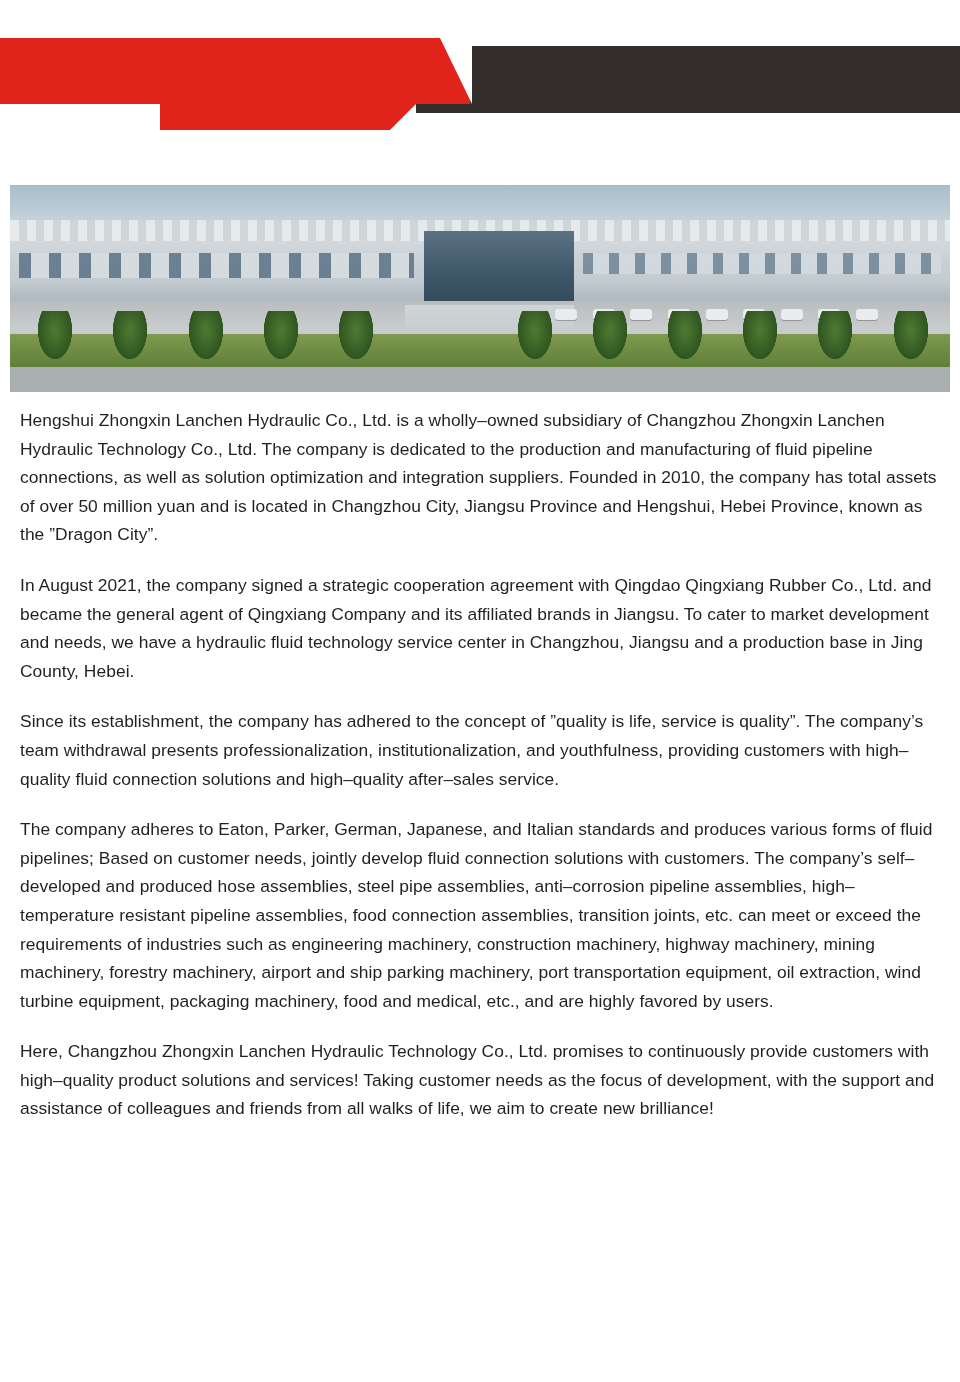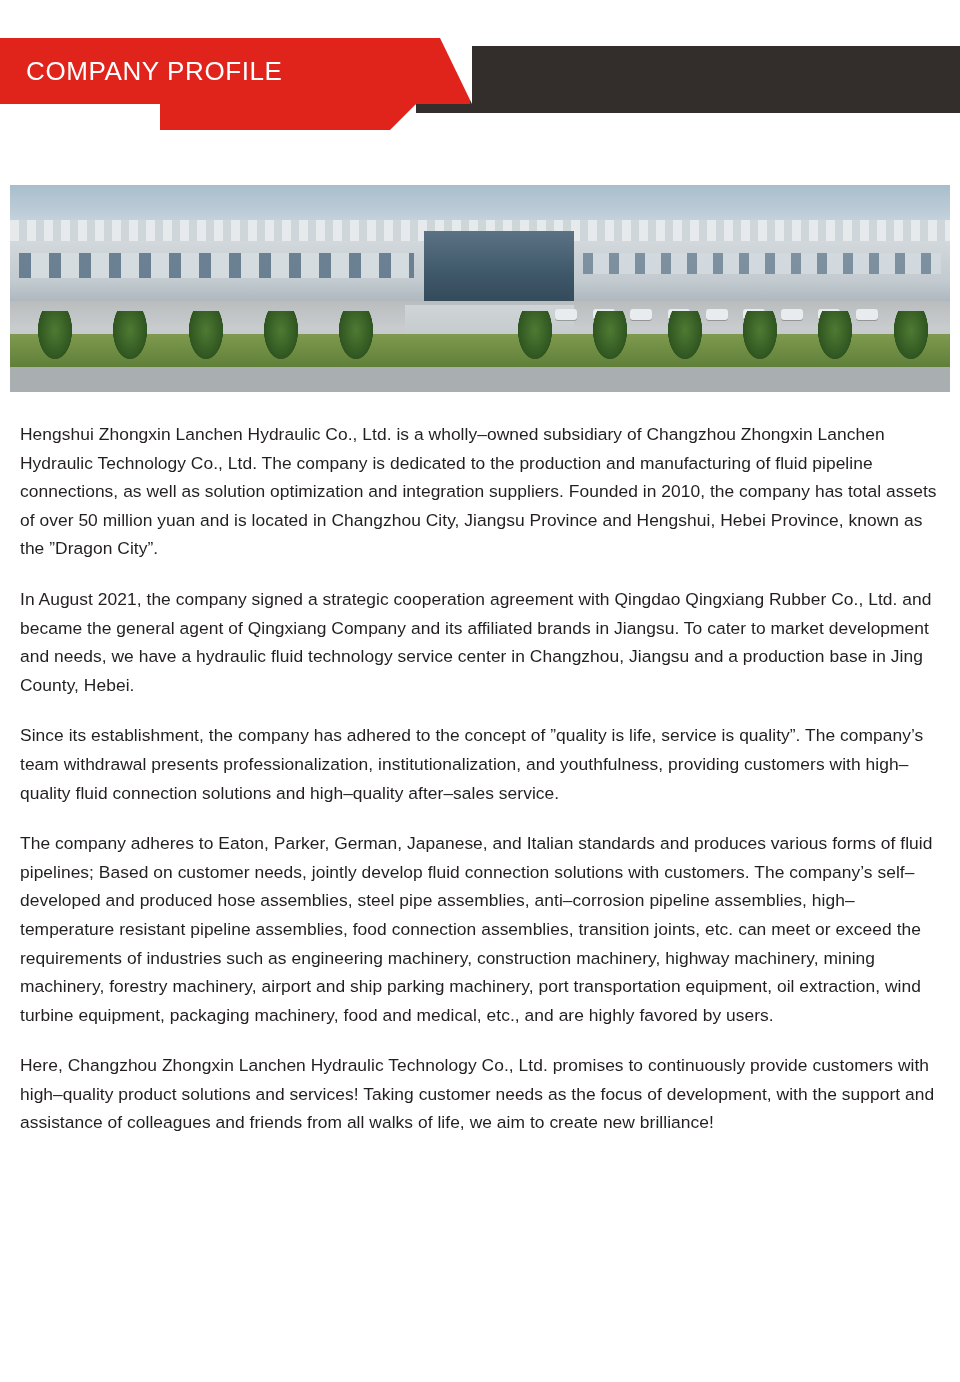--- a/index.html
+++ b/index.html
@@ -156,21 +156,21 @@
     box-shadow: 0 1px 0 rgba(0,0,0,0.25);
   }
   .plaza {
     position: absolute;
     left: 42%; top: 58%; width: 18%; height: 30%;
     background: linear-gradient(180deg, #cfd4d6 0%, #bcc2c4 100%);
   }
 
   
   .content {
-    padding: 28px 20px 0 20px;
+    padding: 14px 20px 0 20px;
   }
   .para {
     font-size: 17.4px;
     line-height: 28.6px;
     color: #231f20;
     margin: 0 0 22px 0;
     text-align: left;
     letter-spacing: 0.05px;
   }
   .para:last-child { margin-bottom: 14px; }
@@ -178,21 +178,20 @@
 </head>
 <body>
 
 <div class="header">
   <div class="header-dark-bar"></div>
   <div class="header-dark-bar-lower"></div>
   <div class="header-red-block"></div>
   <div class="header-red-notch"></div>
   <div class="header-red-lower"></div>
   <div class="header-red-lower-notch"></div>
-  <div class="header-title">COMPANY PROFILE</div>
 </div>
 
 <div class="photo-wrap">
   <div class="sky"></div>
   <div class="bldg-main"></div>
   <div class="bldg-roof"></div>
   <div class="bldg-windows-left"></div>
   <div class="bldg-glass"></div>
   <div class="bldg-windows-right"></div>
   <div class="ground"></div>

